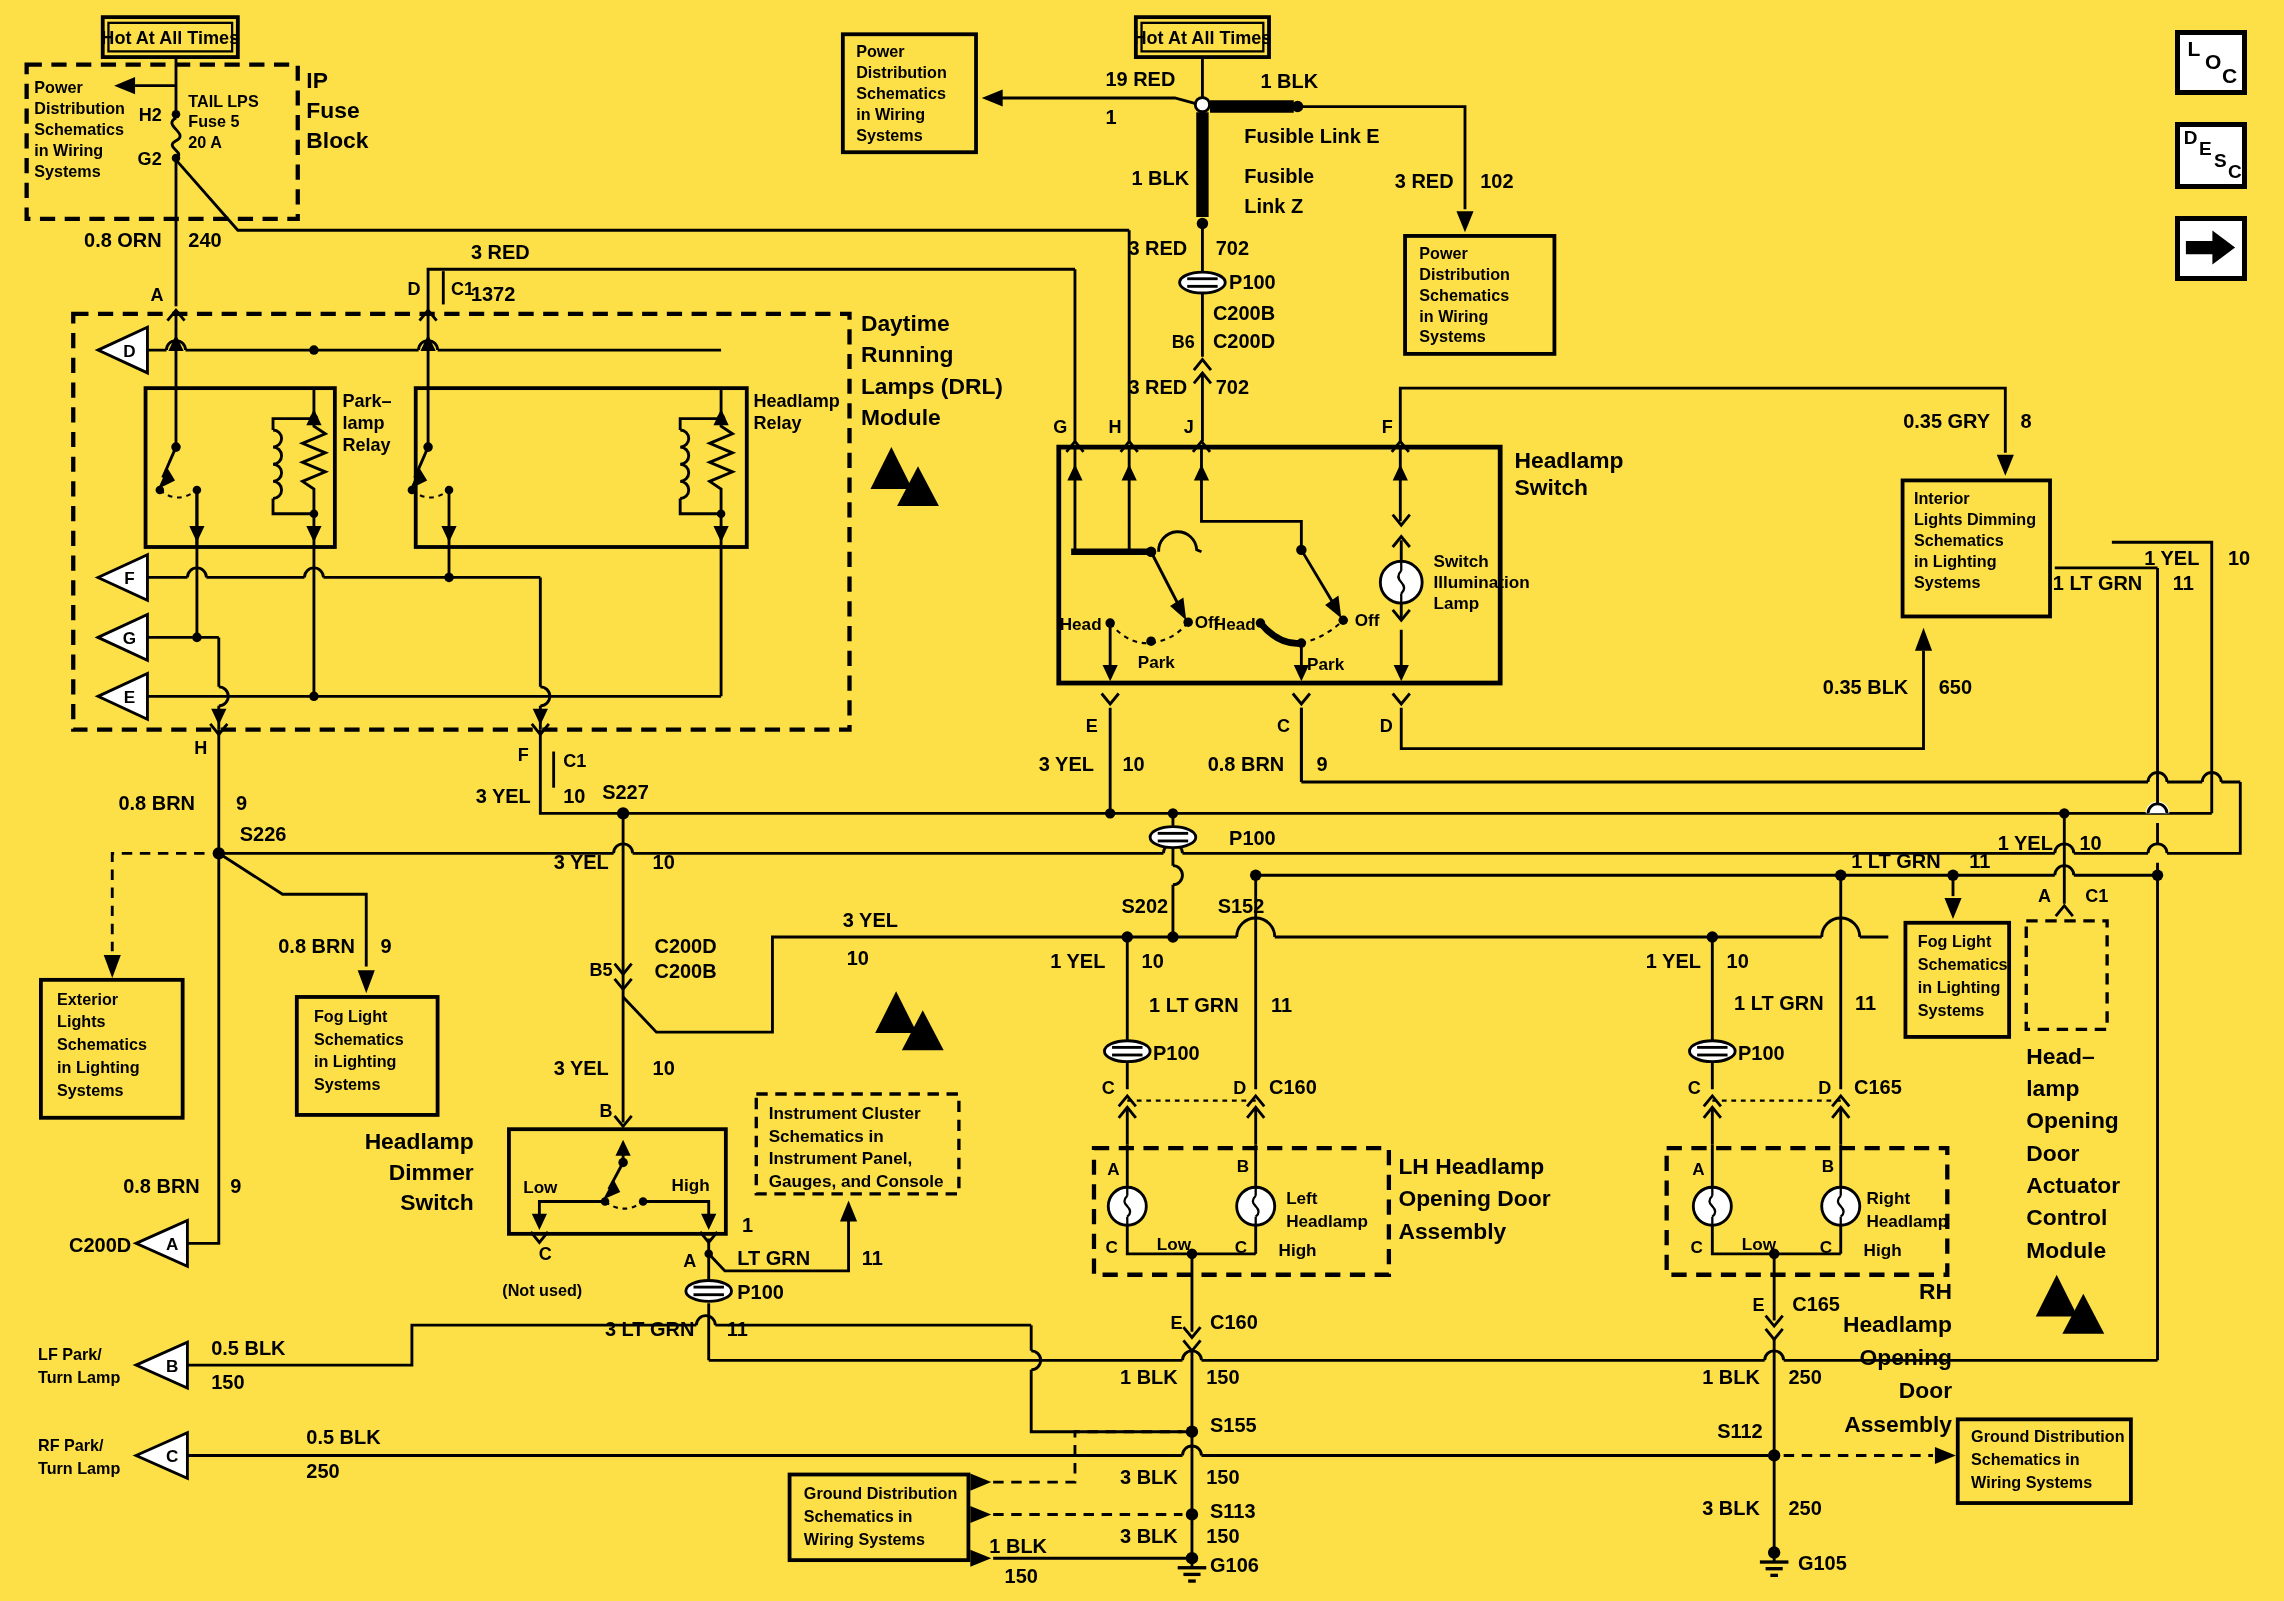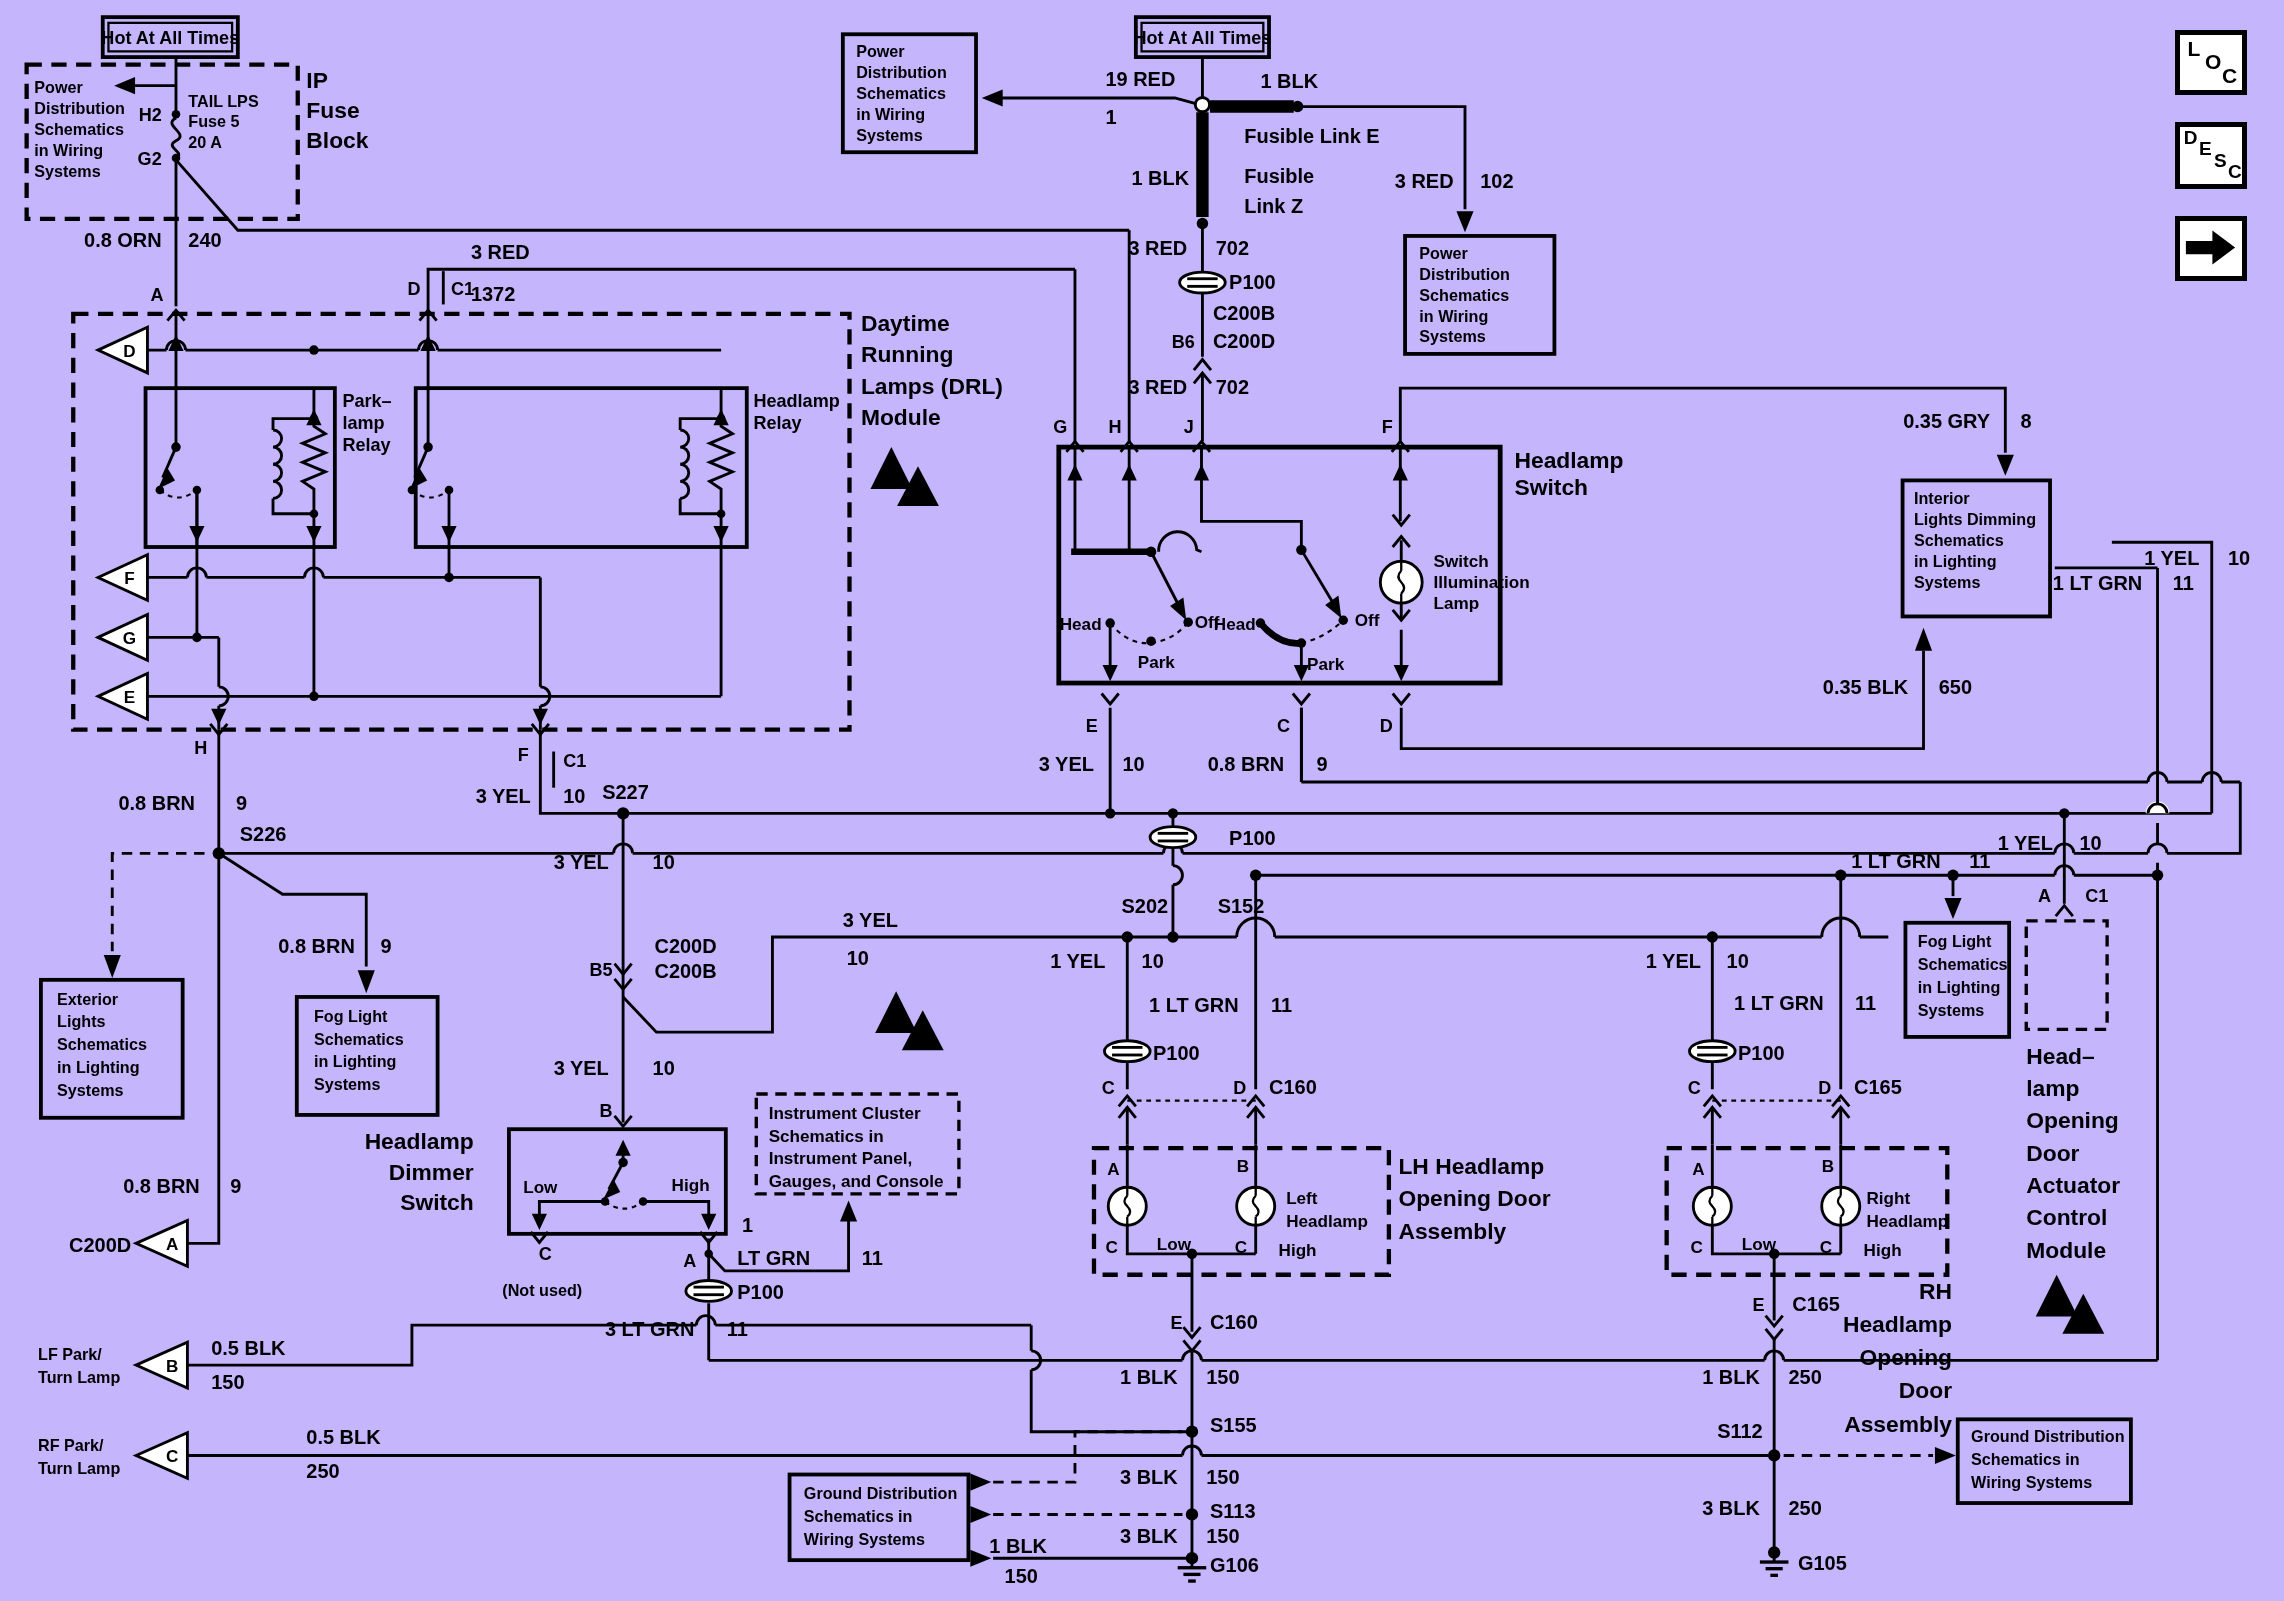--- a/index.html
+++ b/index.html
@@ -1,16 +1,16 @@
 <!DOCTYPE html>
 <html style="font-size:15px"><head>
 <meta charset="utf-8">
 <style>
   html,body{margin:0;padding:0;background:#e8e8e8;}
-  .stage{position:relative;width:2285px;height:1602px;background:#c4b5fd;font-family:"Liberation Sans","DejaVu Sans",sans-serif;overflow:hidden;}
+  .stage{position:relative;width:2285px;height:1602px;background:#fde047;font-family:"Liberation Sans","DejaVu Sans",sans-serif;overflow:hidden;}
   svg{position:absolute;left:0;top:0;}
   svg text{font-family:"Liberation Sans","DejaVu Sans",sans-serif;font-weight:700;fill:#000;}
   .w{stroke:#000;stroke-width:3;fill:none;}
   .w2{stroke:#000;stroke-width:2.4;fill:none;}
   .thick{stroke:#000;stroke-width:13;fill:none;}
   .bx{stroke:#000;stroke-width:4;fill:none;}
   .bx5{stroke:#000;stroke-width:5;fill:none;}
   .dashbox{stroke:#000;stroke-width:4.5;fill:none;stroke-dasharray:16 10;}
   .dashbox2{stroke:#000;stroke-width:3.5;fill:none;stroke-dasharray:12 8;}
   .dash{stroke:#000;stroke-width:3;fill:none;stroke-dasharray:11 8;}

